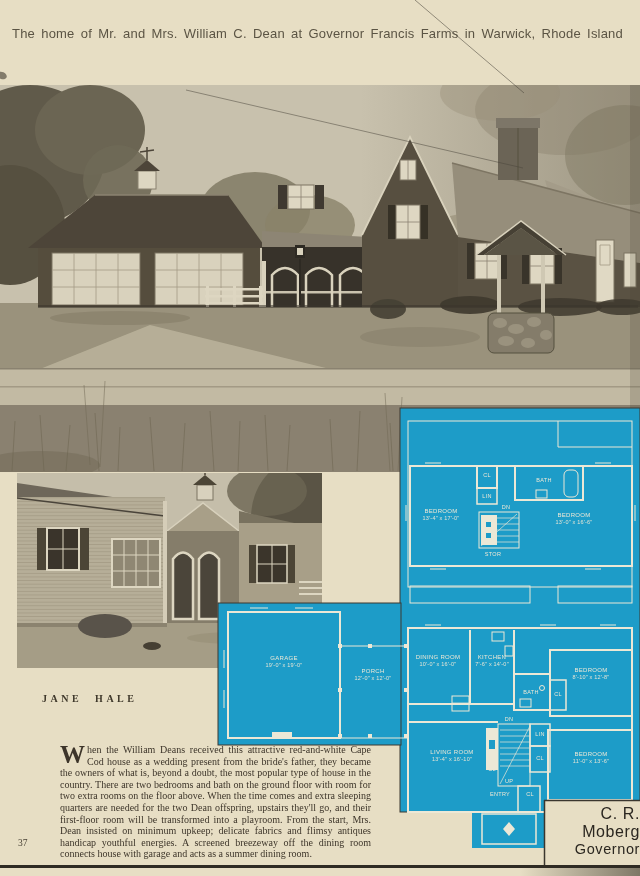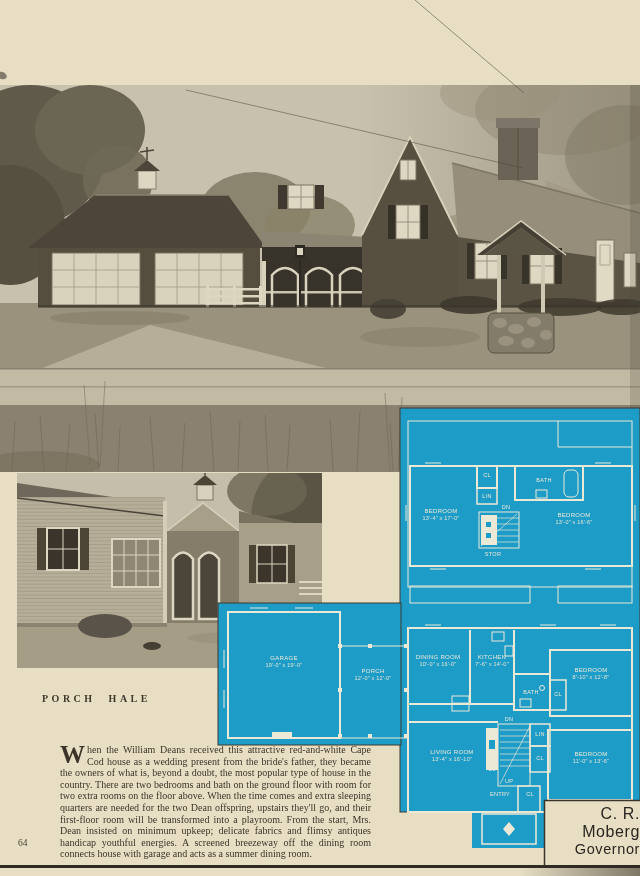--- a/index.html
+++ b/index.html
@@ -57,20 +57,21 @@
   .bottom-rule{position:absolute;left:0;top:865px;width:640px;height:2.5px;background:#2f2b23;}
   .corner-shade{position:absolute;right:0;top:868px;width:120px;height:8px;
     background:linear-gradient(to right,rgba(0,0,0,0),rgba(40,35,25,.55));}
   .overlay-svg{position:absolute;left:0;top:0;pointer-events:none;}
 </style>
 </head>
 <body>
 
 <div class="page">
 
+  <div class="page-title">The home of Mr. and Mrs. William C. Dean at Governor Francis Farms in Warwick, Rhode Island</div>
   <div class="smudge"></div>
 
   <div class="photo" style="left:0;top:85px;">
     <svg width="640" height="387" viewBox="0 0 640 387">
       <rect x="0" y="0" width="640" height="240" fill="#c8c1ad"></rect>
       <rect x="360" y="0" width="280" height="240" fill="url(#skyg)"></rect>
       <ellipse cx="565" cy="25" rx="90" ry="45" fill="#8e8671" opacity=".45"></ellipse>
       <ellipse cx="625" cy="70" rx="60" ry="50" fill="#7d7560" opacity=".45"></ellipse>
       <ellipse cx="500" cy="8" rx="60" ry="28" fill="#988f79" opacity=".4"></ellipse>
 
@@ -350,28 +351,28 @@
   <div class="pl s" style="left:492px;top:766px;">CL</div>
   <div class="pl s" style="left:509px;top:778px;">UP</div>
   <div class="pl s" style="left:500px;top:791px;">ENTRY</div>
   <div class="pl s" style="left:530px;top:791px;">CL</div>
 
   <svg class="overlay-svg" width="640" height="180" viewBox="0 0 640 180">
     <line x1="415" y1="0" x2="524" y2="93" stroke="#4a453b" stroke-width="1" opacity=".55"></line>
     <line x1="186" y1="90" x2="523" y2="168" stroke="#4a453b" stroke-width="1" opacity=".5"></line>
   </svg>
 
-  <div class="byline">PORCH HALE</div>
+  <div class="byline">JANE HALE</div>
 
   <div class="article">
     <span class="dropcap">W</span><span>hen the William Deans received this attractive red-and-white Cape Cod house as a wedding present from the bride's father, they became the owners of what is, beyond a doubt, the most popular type of house in the country. There are two bedrooms and bath on the ground floor with room for two extra rooms on the floor above. When the time comes and extra sleeping quarters are needed for the two Dean offspring, upstairs they'll go, and their first-floor room will be transformed into a playroom. From the start, Mrs. Dean insisted on minimum upkeep; delicate fabrics and flimsy antiques handicap youthful energies. A screened breezeway off the dining room connects house with garage and acts as a summer dining room.</span>
   </div>
 
   <div class="architect">
     <div class="l1">C. R. Moberg</div>
     <div class="l2">Governor</div>
   </div>
 
-  <div class="pageno">64</div>
+  <div class="pageno">37</div>
 
   <div class="bottom-rule"></div>
   <div class="corner-shade"></div>
 </div>
 
 </body></html>

